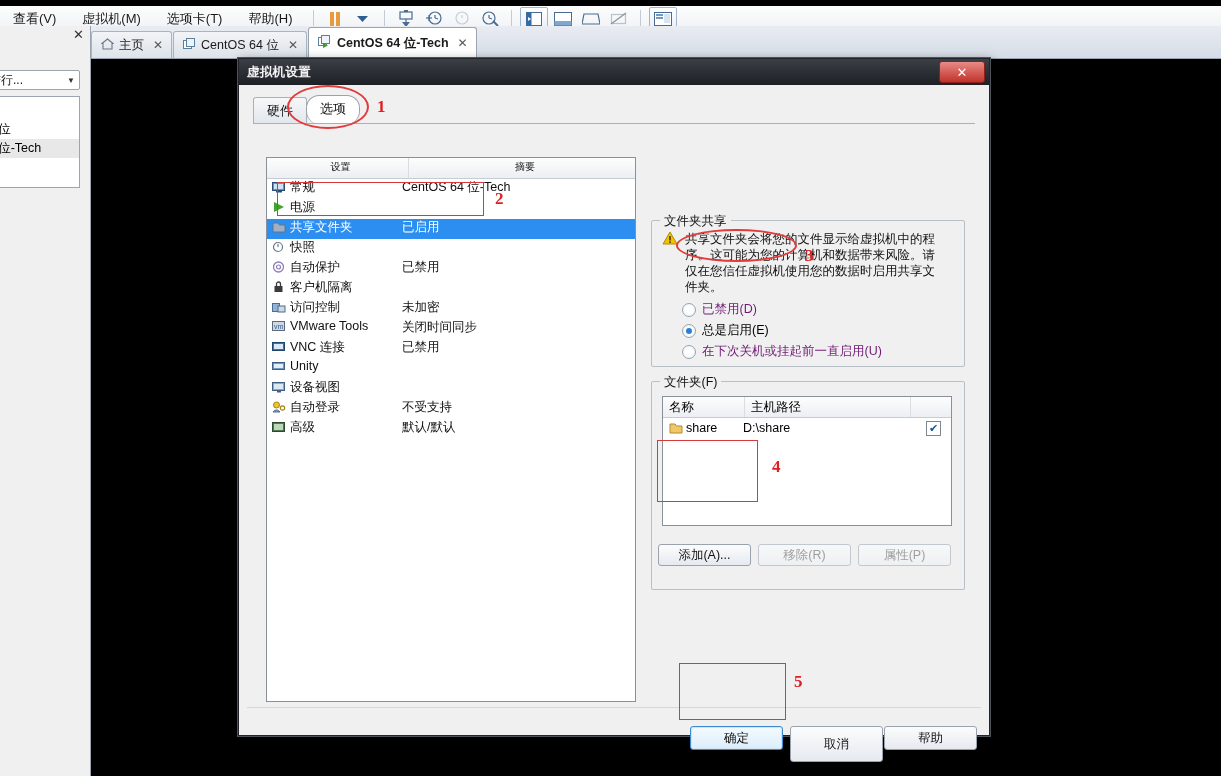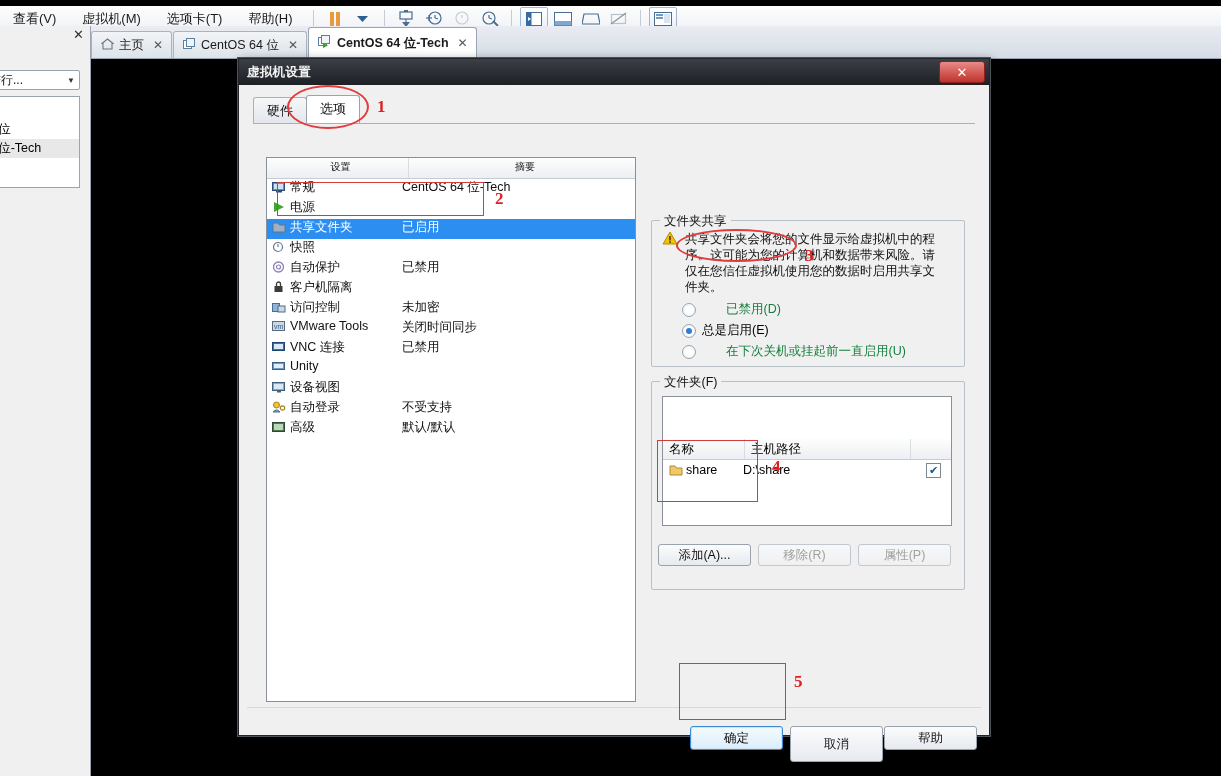--- a/index.html
+++ b/index.html
@@ -86,21 +86,21 @@
   }
   #dlg-body{position:absolute;left:0;top:26px;width:750px;height:650px;background:#f0f0f0;}
   
   #dlg-tabs{position:absolute;left:14px;top:10px;display:flex;align-items:flex-end;}
   .dtab{
     padding:4px 13px 4px 13px;font-size:13px;color:#111;
     background:linear-gradient(#f6f7f9,#e2e6eb);
     border:1px solid #a9b0b8;border-bottom:none;border-radius:3px 3px 0 0;
     margin-right:-1px;cursor:default;
   }
-  .dtab.active{background:#fff;padding-bottom:6px;border-color:#9aa2aa;}
+  .dtab.active{background:#fff;padding-bottom:6px;border-color:#9aa2aa;border-radius:13px;}
   #dtab-underline{position:absolute;left:14px;top:38px;width:722px;height:1px;background:#a9b0b8;}
   
   #settings-list{
     position:absolute;left:265px - 238px;left:27px;top:72px;
     width:370px;height:545px;background:#fff;border:1px solid #8a9099;
     box-sizing:border-box;overflow:hidden;
   }
   #sl-header{display:flex;height:20px;background:linear-gradient(#fdfdfd,#eceff3);border-bottom:1px solid #c6ccd3;}
   #sl-header div{font-size:10px;padding:2px 0 0 6px;color:#111;text-align:center;}
   .sl-col1{width:135px;}
@@ -113,24 +113,24 @@
   
   .groupbox{position:absolute;border:1px solid #b9bfc6;border-radius:2px;background:transparent;}
   .group-title{position:absolute;top:-8px;left:8px;background:#f0f0f0;padding:0 4px;font-size:12.5px;color:#111;}
   #grp-share{left:412px;top:135px;width:312px;height:145px;}
   #grp-folders{left:412px;top:296px;width:312px;height:207px;}
   #warn-wrap{position:absolute;left:10px;top:10px;display:flex;gap:7px;}
   #warn-text{font-size:12.5px;line-height:16px;color:#111;width:262px;}
   .radio-row{position:absolute;display:flex;align-items:center;gap:6px;font-size:12.5px;}
   .rad{width:12px;height:12px;border-radius:50%;border:1px solid #9aa5b1;background:radial-gradient(#ffffff 40%,#e4e9ef 100%);position:relative;flex:0 0 12px;}
   .rad.on::after{content:"";position:absolute;left:3px;top:3px;width:6px;height:6px;border-radius:50%;background:#2b7fd4;}
-  .rad-lbl.dim{color:#15803d;margin-left:24px;}
+  .rad-lbl.dim{color:#701a75;}
   
   #ftable{position:absolute;left:10px;top:14px;width:290px;height:130px;background:#fff;border:1px solid #8a9099;box-sizing:border-box;overflow:hidden;}
-  #ft-head{display:flex;height:20px;background:linear-gradient(#fdfdfd,#eceff3);border-bottom:1px solid #c6ccd3;margin-top:42px;}
+  #ft-head{display:flex;height:20px;background:linear-gradient(#fdfdfd,#eceff3);border-bottom:1px solid #c6ccd3;}
   #ft-head div{font-size:12.5px;padding:2px 0 0 6px;}
   .ft-c1{width:75px;border-right:1px solid #d8dde2;}
   .ft-c2{flex:1;border-right:1px solid #d8dde2;}
   .ft-c3{width:34px;}
   #ft-row{display:flex;align-items:center;height:20px;font-size:12.5px;padding-left:6px;}
   #ft-chk{width:13px;height:13px;border:1px solid #7c8792;background:#fff;display:flex;align-items:center;justify-content:center;font-size:11px;color:#16559a;margin-left:auto;margin-right:10px;}
   
   .btn{
     height:22px;border:1px solid #9aa3ad;border-radius:3px;
     background:linear-gradient(#fbfcfd,#e6eaef);

